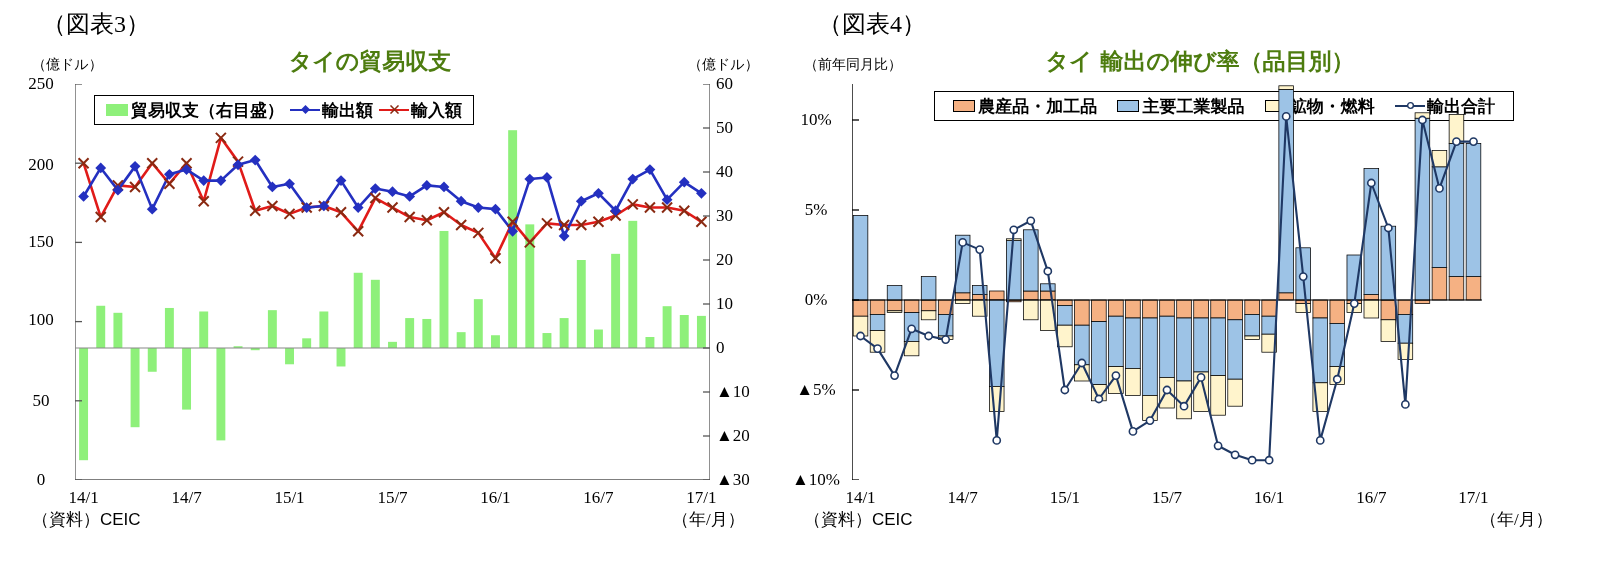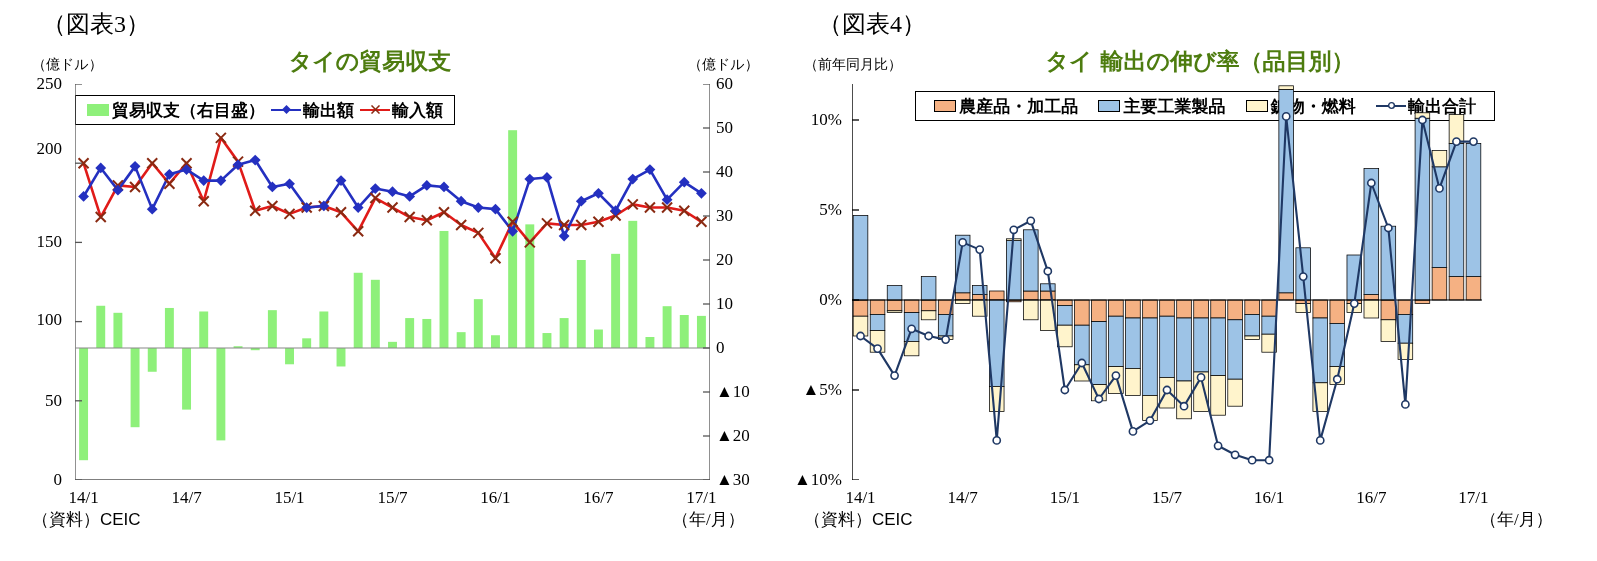--- a/index.html
+++ b/index.html
@@ -9,27 +9,27 @@
   #panel-left{left:0;width:790px;}
   #panel-right{left:790px;width:807px;}
 
   .fig-label{position:absolute;font-size:24px;color:#000;letter-spacing:0px;font-family:"Liberation Serif",serif;}
   .chart-title{position:absolute;text-align:center;font-size:23px;font-weight:bold;color:#4d7c0f;font-family:"DejaVu Sans",sans-serif;}
   .axis-unit{position:absolute;font-size:14px;color:#000;font-family:"DejaVu Sans",sans-serif;white-space:nowrap;}
   .source{position:absolute;font-size:17px;color:#000;font-family:Liberation Sans, sans-serif;white-space:nowrap;}
   .yearmonth{position:absolute;font-size:17px;color:#000;font-family:"Liberation Serif",serif;white-space:nowrap;}
 
   .plot{position:absolute;}
-  .tick-label{position:absolute;font-size:17px;color:#000;text-align:right;white-space:nowrap;font-family:"Liberation Serif",serif;}
+  .tick-label{position:absolute;font-size:17px;color:#000;text-align:center;white-space:nowrap;font-family:"Liberation Serif",serif;}
   .tick-label.left{transform:translateY(-50%);}
   .tick-label.right{transform:translateY(-50%);text-align:left;}
   .xtick-label{position:absolute;font-size:17px;color:#000;transform:translateX(-50%);white-space:nowrap;font-family:"Liberation Serif",serif;}
 
   .legend{position:absolute;border:1.6px solid #000;background:#fff;display:flex;align-items:center;
-          gap:0px;padding:2px 8px;box-sizing:border-box;}
+          gap:0px;padding:2px 8px;box-sizing:border-box;margin-left:19px;}
   .legend-item{display:flex;align-items:center;font-size:17px;white-space:nowrap;font-family:"DejaVu Sans",sans-serif;font-weight:bold;}
   .lg-swatch{display:inline-block;width:22px;height:12px;margin-right:3px;}
   .lg-line{display:inline-block;width:30px;height:14px;position:relative;margin-right:2px;}
   .lg-line i{position:absolute;left:0;top:6px;width:30px;height:2.4px;display:block;}
   .lg-mark{position:absolute;left:11px;top:2px;width:9px;height:9px;}
 
   svg{display:block;}
 </style>
 </head>
 <body>
@@ -214,21 +214,21 @@
           <line x1="523.4459459459459" y1="396" x2="523.4459459459459" y2="403" stroke="#555" stroke-width="1.3"></line>
           <line x1="626.4189189189188" y1="396" x2="626.4189189189188" y2="403" stroke="#555" stroke-width="1.3"></line>
         </svg>
     </div>
 
     <div id="yticks3">
         <div class="tick-label left" style="left: 20px; width: 42px; top: 480px;">0</div>
         <div class="tick-label left" style="left: 20px; width: 42px; top: 400.8px;">50</div>
         <div class="tick-label left" style="left: 20px; width: 42px; top: 320px;">100</div>
         <div class="tick-label left" style="left: 20px; width: 42px; top: 242.4px;">150</div>
-        <div class="tick-label left" style="left: 20px; width: 42px; top: 149px;">200</div>
+        <div class="tick-label left" style="left: 20px; width: 42px; top: 165px;">200</div>
         <div class="tick-label left" style="left: 20px; width: 42px; top: 84px;">250</div>
       </div>
     <div id="y2ticks3">
         <div class="tick-label right" style="left: 716px; top: 480px;">▲30</div>
         <div class="tick-label right" style="left: 716px; top: 436px;">▲20</div>
         <div class="tick-label right" style="left: 716px; top: 392px;">▲10</div>
         <div class="tick-label right" style="left: 716px; top: 348px;">0</div>
         <div class="tick-label right" style="left: 716px; top: 304px;">10</div>
         <div class="tick-label right" style="left: 716px; top: 260px;">20</div>
         <div class="tick-label right" style="left: 716px; top: 216px;">30</div>

